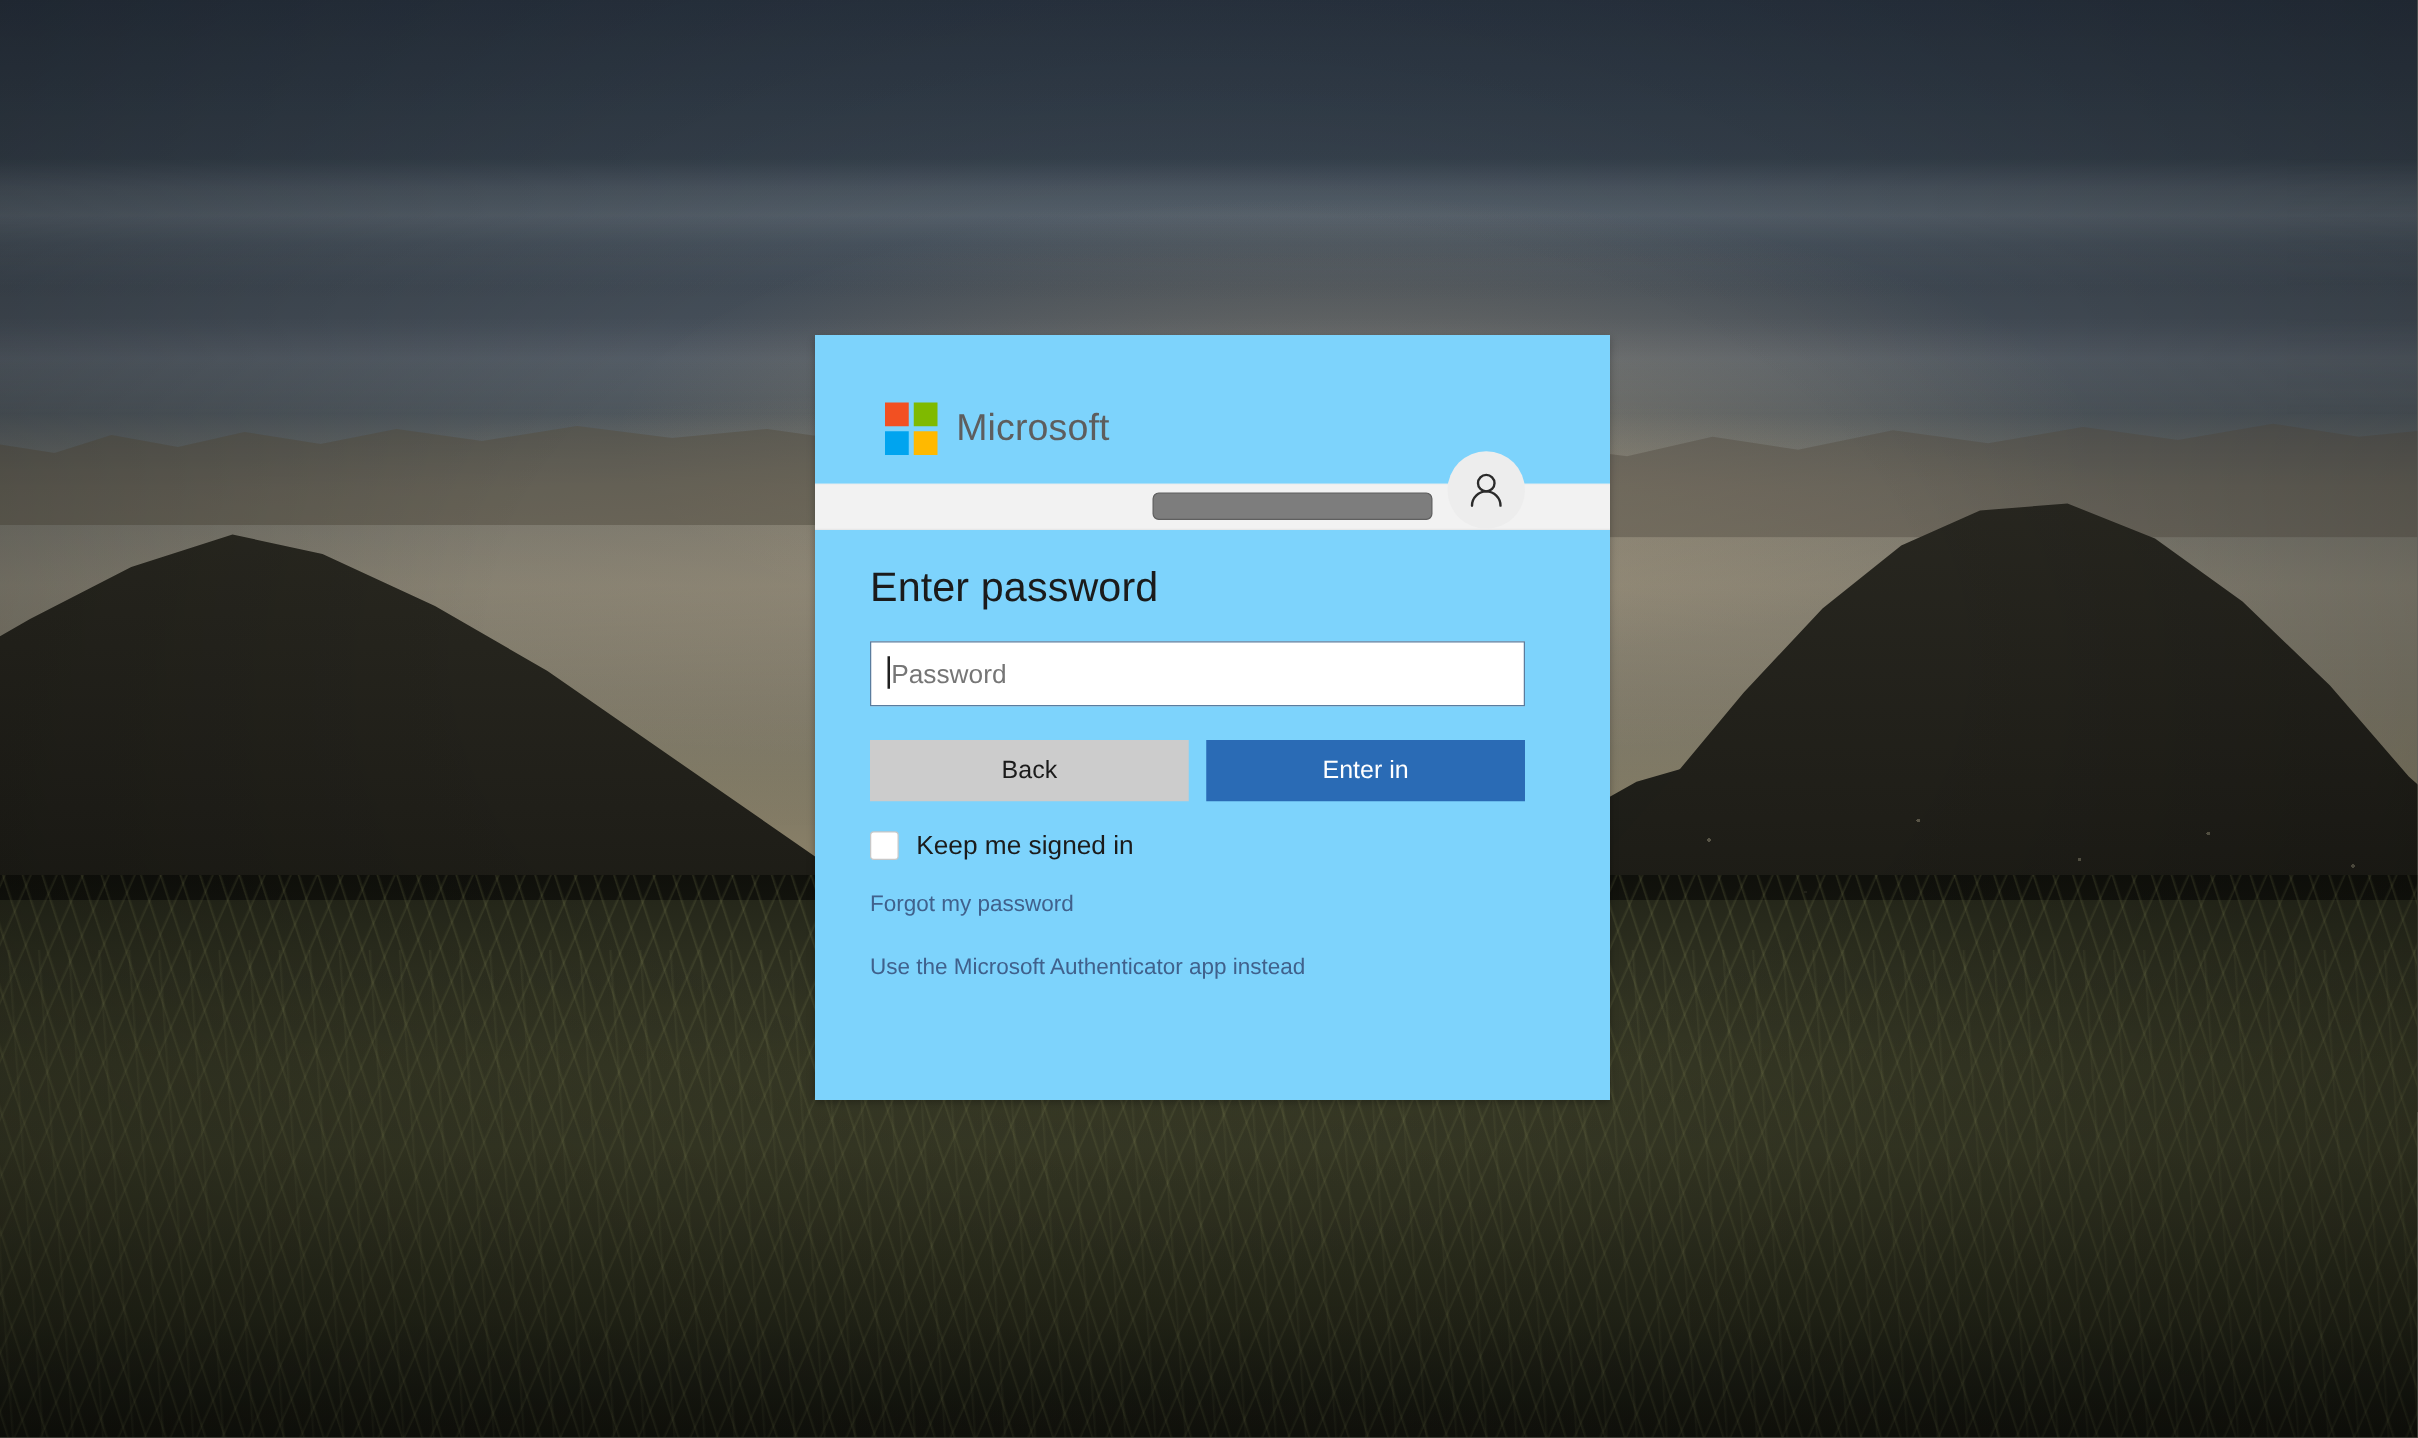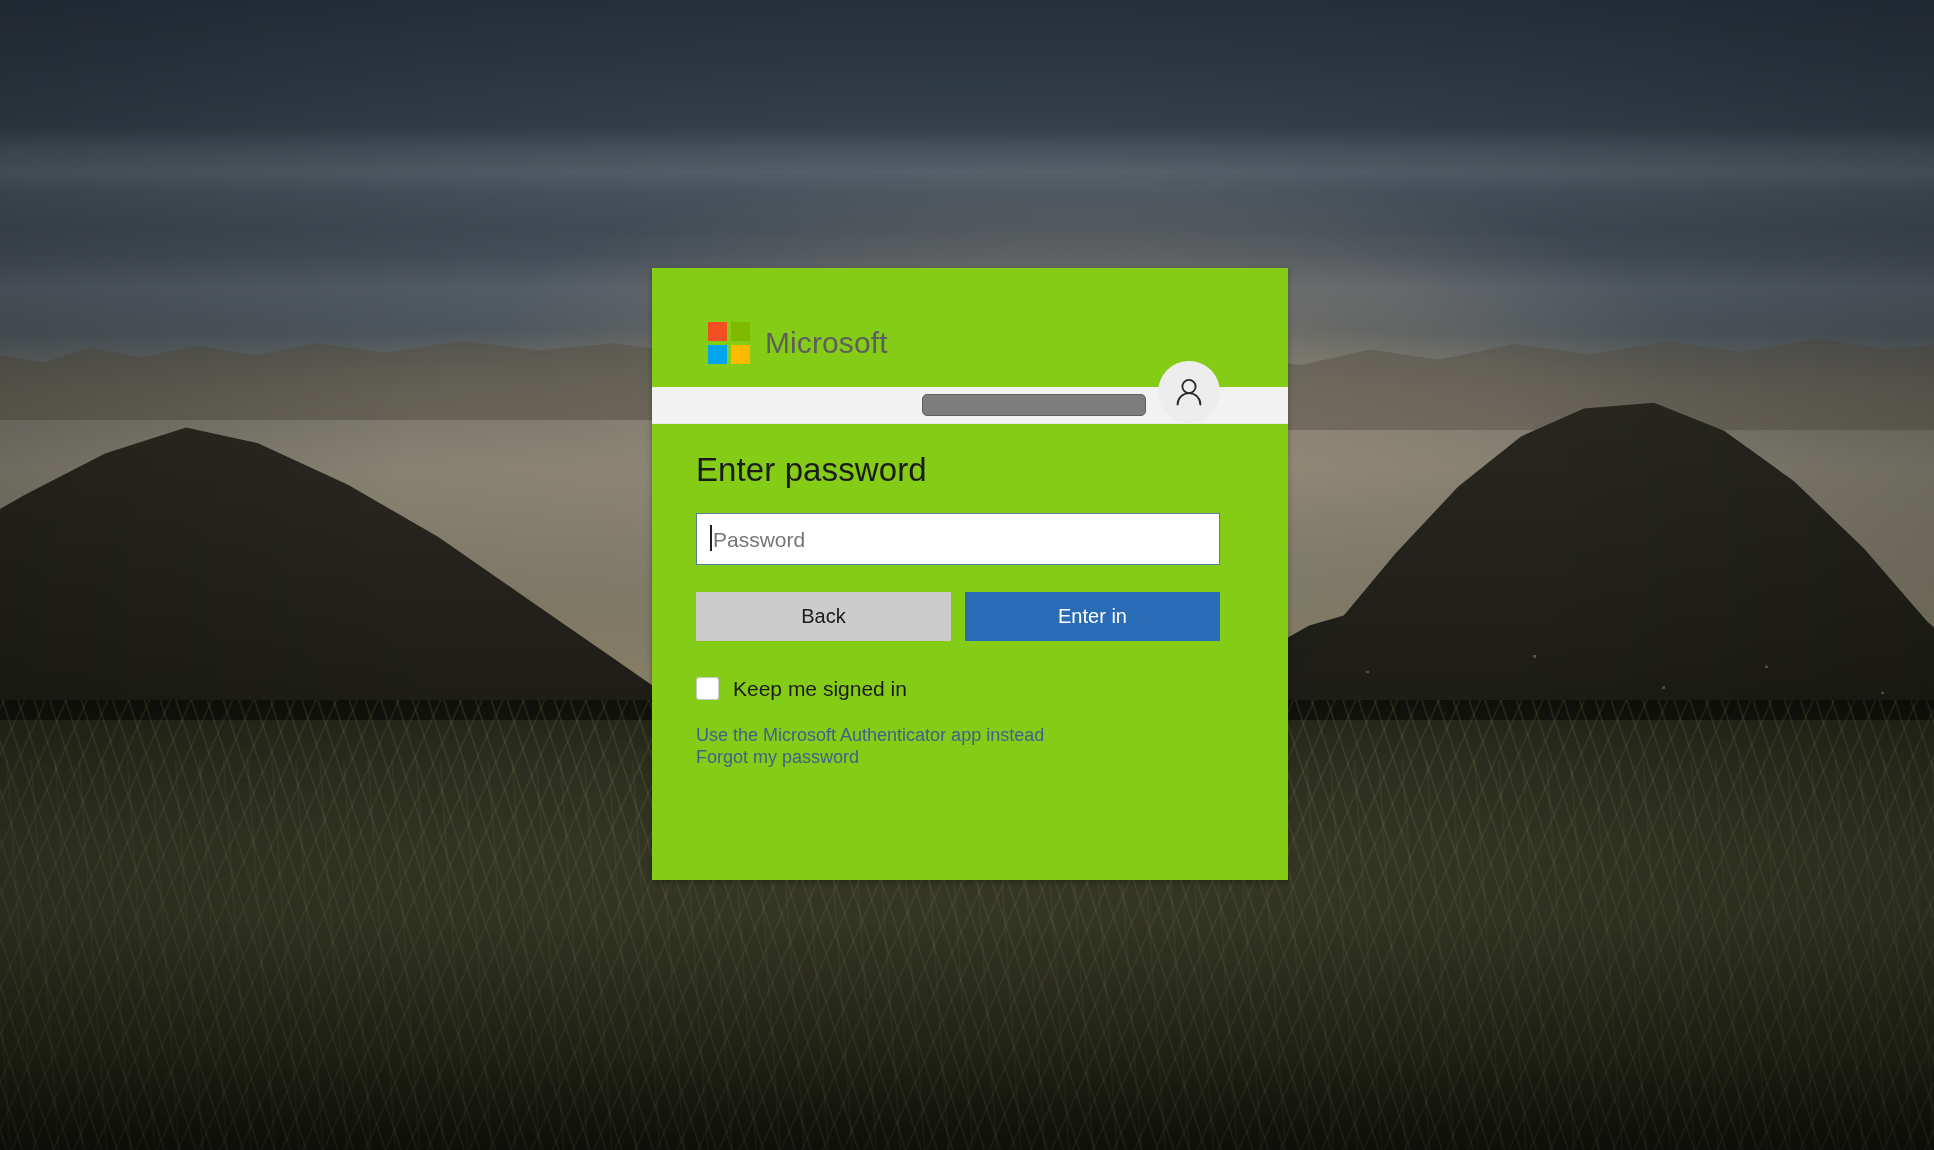--- a/index.html
+++ b/index.html
@@ -176,21 +176,21 @@
     background:
       radial-gradient(ellipse 1500px 900px at 50% 45%, rgba(0,0,0,0) 38%, rgba(0,0,0,0.34) 100%),
       linear-gradient(to bottom, rgba(0,0,0,0.10) 0%, rgba(0,0,0,0) 22%, rgba(0,0,0,0) 66%, rgba(0,0,0,0.22) 100%);
   }
 
   
   #login-card {
     position: absolute;
     left: 652px; top: 268px;
     width: 636px; height: 612px;
-    background: #84cc16;
+    background: #7dd3fc;
     box-shadow: 0 2px 6px rgba(0,0,0,0.28);
     overflow: hidden;
   }
 
   .brand-row {
     position: absolute; left: 56px; top: 54px;
     display: flex; align-items: center; gap: 15px;
   }
   .ms-logo { width: 42px; height: 42px; display: grid;
     grid-template-columns: 1fr 1fr; grid-template-rows: 1fr 1fr; gap: 4px; }
@@ -237,21 +237,21 @@
     margin-bottom: 27px;
   }
   .pw-caret {
     position: absolute; left: 13px; top: 11px;
     width: 1.5px; height: 26px; background: #1f1f1f;
   }
   .pw-placeholder {
     font-size: 21px; color: #767676; padding-left: 16px; line-height: 1;
   }
 
-  .btn-row { display: flex; gap: 14px; margin-bottom: 36px; }
+  .btn-row { display: flex; gap: 14px; margin-bottom: 24px; }
   .btn {
     width: 255px; height: 49px;
     border: none; cursor: pointer;
     font-size: 20px; font-family: "Liberation Sans", sans-serif;
     display: flex; align-items: center; justify-content: center;
   }
   .btn-back { background: #cccccc; color: #1b1b1b; }
   .btn-signin { background: #2a6bb5; color: #ffffff; }
 
   .keepme-row { display: flex; align-items: flex-start; gap: 14px; margin-bottom: 24px; }
@@ -316,22 +316,22 @@
     <div class="btn-row">
       <button class="btn btn-back">Back</button>
       <button class="btn btn-signin">Enter in</button>
     </div>
 
     <div class="keepme-row">
       <span class="checkbox"></span>
       <span class="keepme-label">Keep me signed in</span>
     </div>
 
+    <a class="link link-forgot">Forgot my password</a>
     <a class="link">Use the Microsoft Authenticator app instead</a>
-    <a class="link link-forgot">Forgot my password</a>
   </div>
 </div>
 
 <div class="redaction-bar"></div>
 <div class="avatar">
   <svg width="34" height="34" viewBox="0 0 34 34">
     <circle cx="17" cy="11.5" r="6.6" fill="none" stroke="#2b2b2b" stroke-width="1.9"></circle>
     <path d="M5.6 29.5a11.4 11.4 0 0 1 22.8 0" fill="none" stroke="#2b2b2b" stroke-width="1.9" stroke-linecap="round"></path>
   </svg>
 </div>

